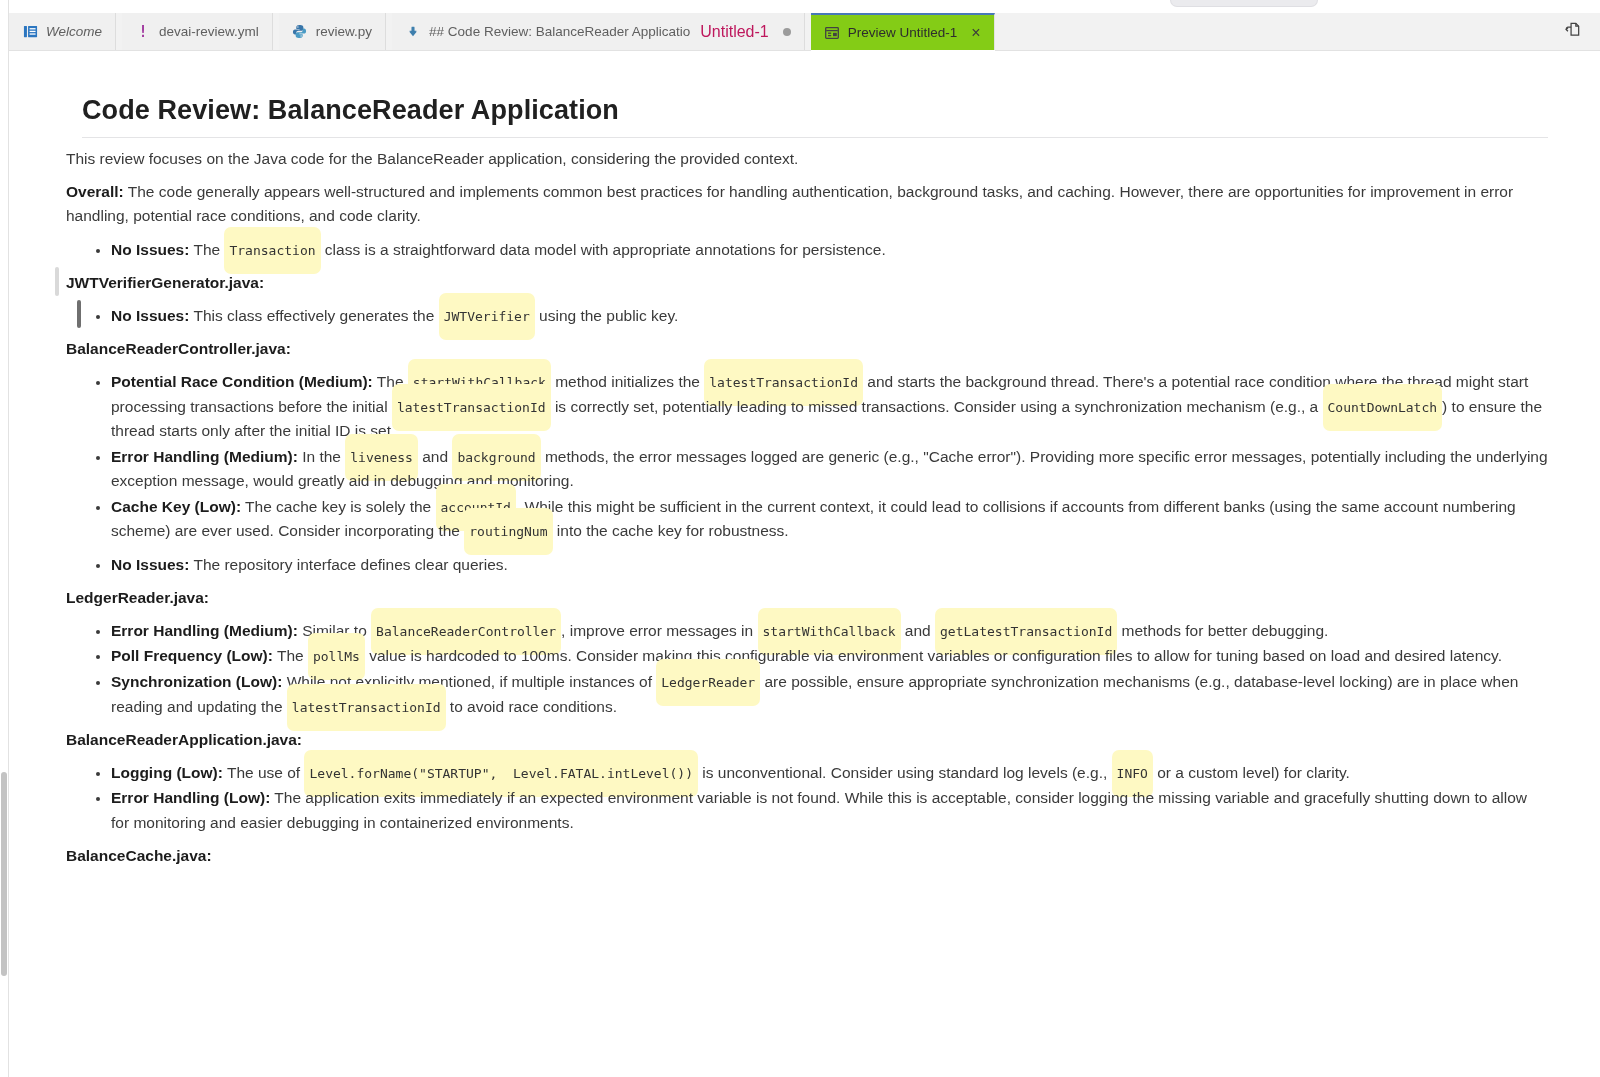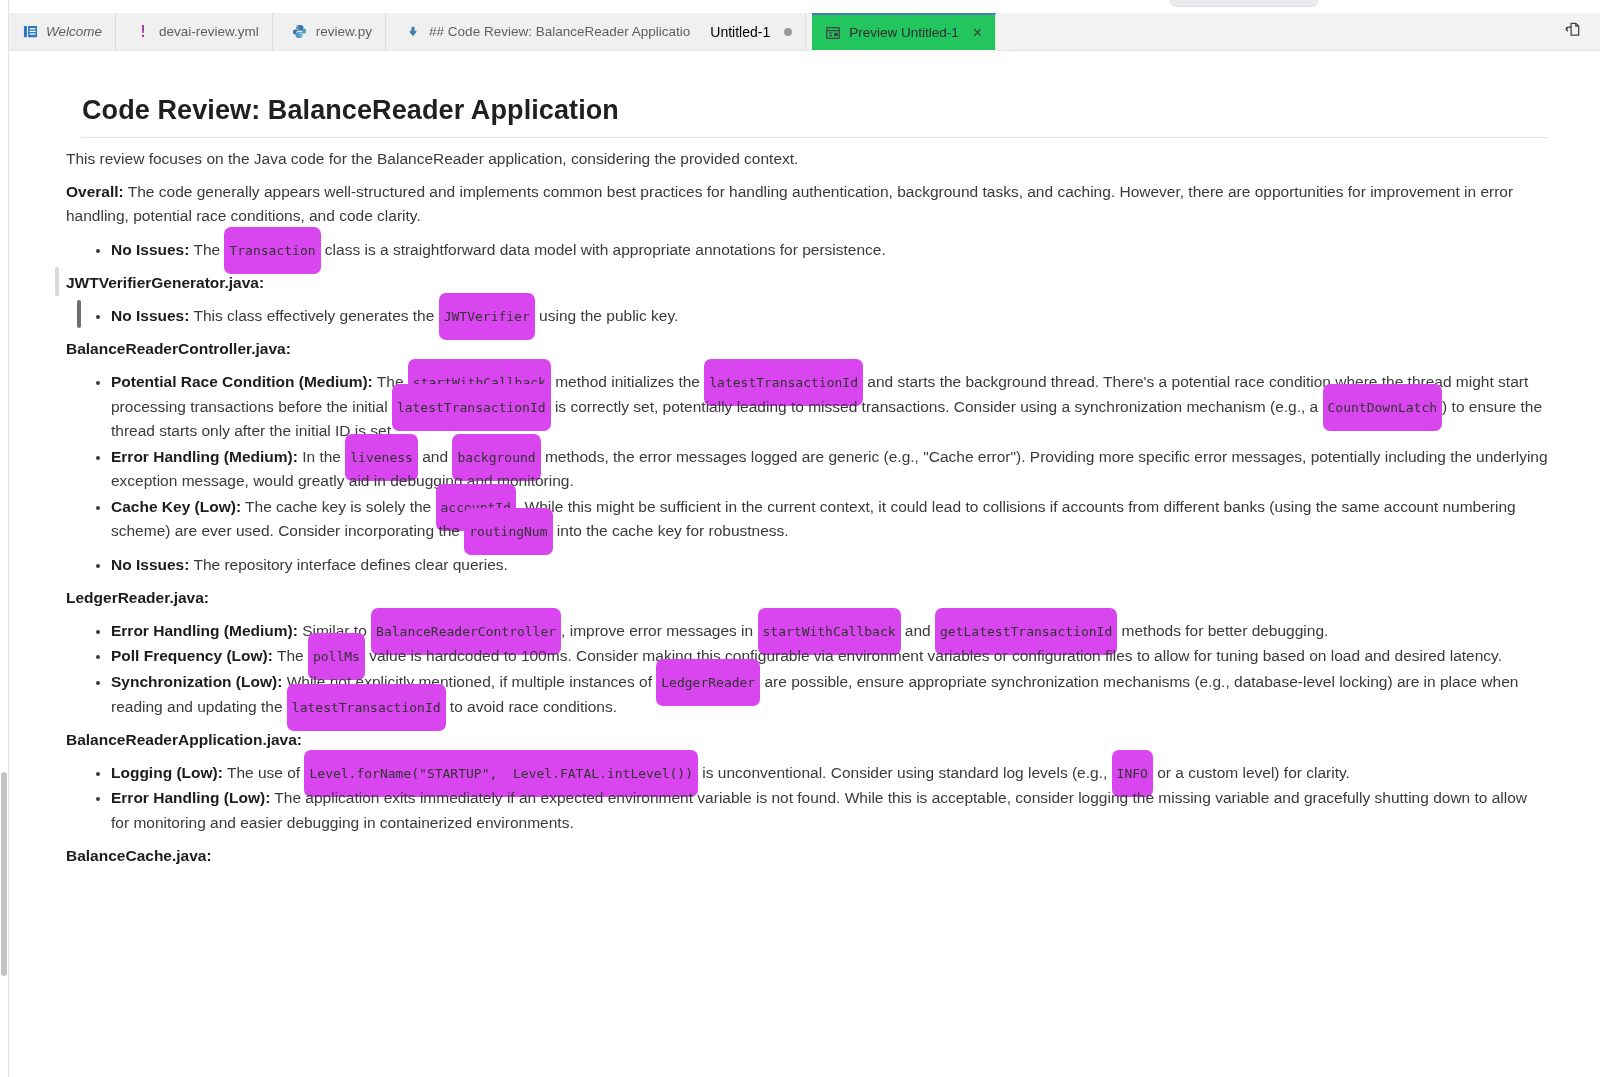--- a/index.html
+++ b/index.html
@@ -17,43 +17,43 @@
   .left-scrollbar-thumb { position: absolute; top: 772px; left: 1px; width: 6px; height: 204px;
     background: #c3c3c3; border-radius: 3px; }
 
   
   .tabbar { position: absolute; top: 13px; left: 9px; right: 0; height: 38px;
     background: #f2f2f2; border-bottom: 1px solid #e2e2e2; display: flex; align-items: stretch; gap: 6px; }
   .tab { display: flex; align-items: center; gap: 8px; padding: 0 13px;
     background: #f0f0f0; border-right: 1px solid #ddd; font-size: 13.5px; color: #5f5f5f;
     cursor: pointer; position: relative; white-space: nowrap; }
   .tab .ticon { width: 16px; height: 16px; display: inline-flex; align-items: center; justify-content: center; flex: 0 0 auto; }
-  .tab.active { background: #22c55e; color: #2d2d2d; border-top: 2.5px solid #4878b8;
+  .tab.active { background: #84cc16; color: #2d2d2d; border-top: 2.5px solid #4878b8;
     box-shadow: 0 1px 0 #ffffff; border-right: 1px solid #e2e2e2; justify-content: space-between; }
   .tab .label-italic { font-style: italic; }
-  .tab .secondary { color: #000000; font-size: 14px; margin-left: 12px; }
+  .tab .secondary { color: #be185d; font-size: 16px; margin-left: 2px; }
   .dirty-dot { width: 8px; height: 8px; border-radius: 50%; background: #9b9b9b; margin-left: 6px; flex: 0 0 auto; }
   .close-x { font-size: 16px; color: #3c3c3c; margin-left: 6px; line-height: 1; }
   .yaml-bang { color: #a33ea1; font-weight: 700; font-size: 15px; font-family: "DejaVu Sans Mono", monospace; }
   .tab-spacer { flex: 1; }
   .editor-actions { display: flex; align-items: center; padding: 0 18px; }
 
   
   .content { position: absolute; top: 51.5px; left: 9px; right: 0; bottom: 0; background: #fff;
     padding: 42px 52px 0 57px; overflow: hidden; color: #3a3a3a; }
   .md { font-size: 15.5px; line-height: 1.587; }
   .md h1 { font-size: 27px; line-height: 1.25; font-weight: 700; color: #202020;
     padding-bottom: 10px; border-bottom: 1px solid #e4e4e6; margin: 0 0 8px 16px; letter-spacing: 0.1px; }
   .md p { margin: 8.5px 0; }
   .md p.md-h { font-weight: 700; color: #1c1c1c; position: relative; }
   .md strong { font-weight: 700; color: #1c1c1c; }
   .md ul { margin: 8.5px 0; padding-left: 45px; }
   .md li { margin: 1px 0; position: relative; }
   .md li::marker { color: #3a3a3a; font-size: 13px; }
-  .md code { font-family: "DejaVu Sans Mono", monospace; font-size: 13px; background: #d946ef;
+  .md code { font-family: "DejaVu Sans Mono", monospace; font-size: 13px; background: #fef9c3;
     color: #333; padding: 16px 5px; border-radius: 7px; white-space: pre; }
   .sync-marker { position: absolute; width: 4px; border-radius: 2px; }
   .md-h .sync-marker { left: -11px; top: -4px; height: 29px; background: #d9d9d9; }
   li .sync-marker { left: -34px; top: -4px; height: 28px; background: #6f6f6f; }
 </style>
 </head>
 <body>
 
 <div class="stage">
 

